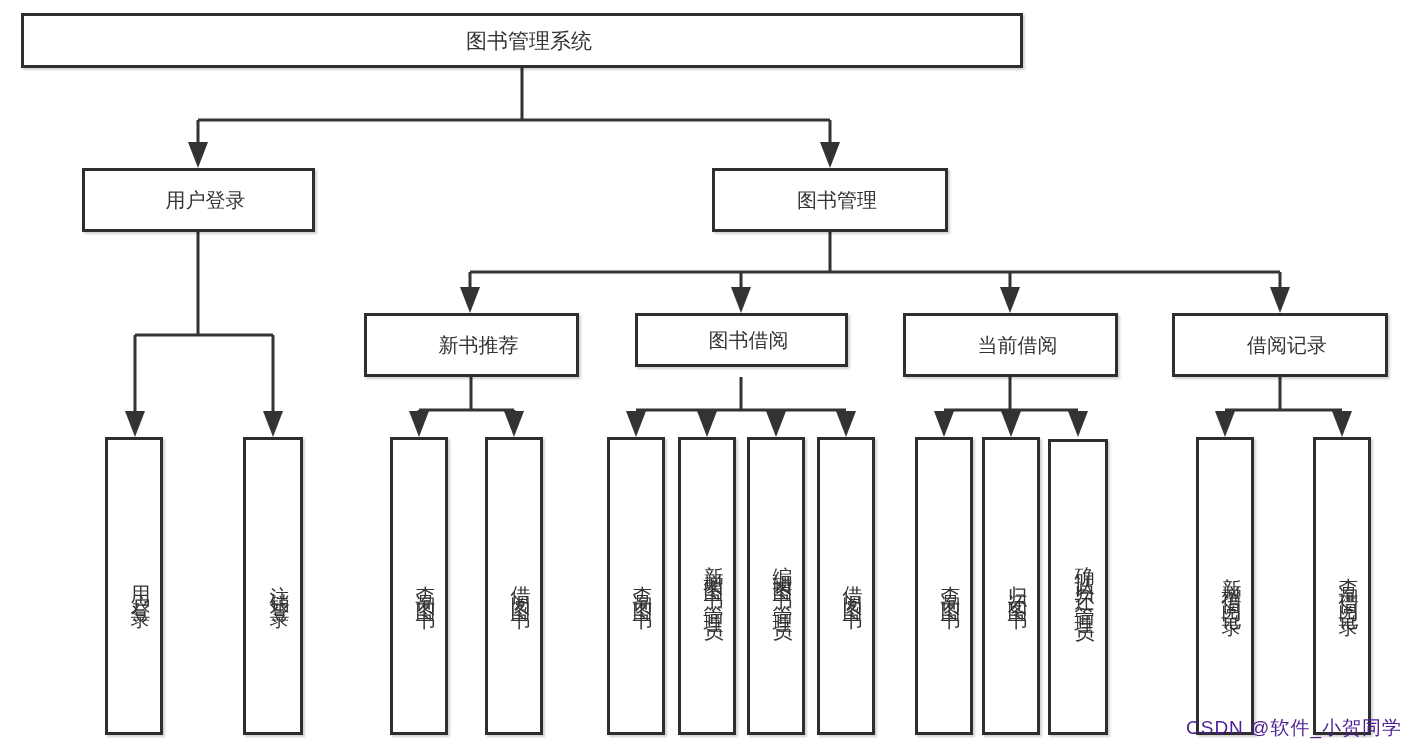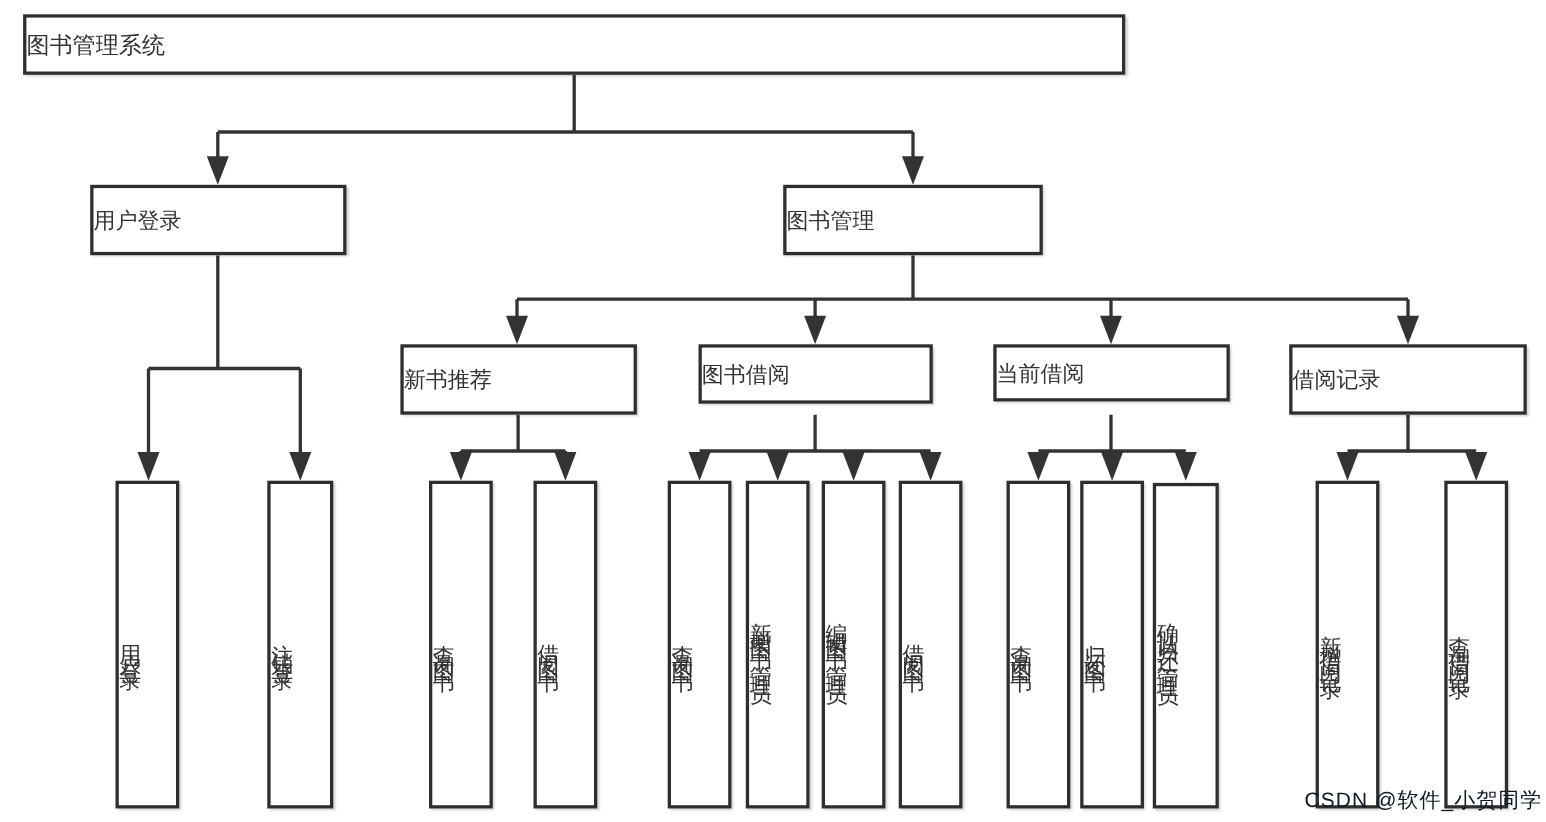--- a/index.html
+++ b/index.html
@@ -9,40 +9,41 @@
     background:#ffffff;
     overflow:hidden;
     font-family:"Liberation Sans","DejaVu Sans",sans-serif;
   }
   .wires{position:absolute;left:0;top:0;z-index:1;pointer-events:none;}
   .box{
     position:absolute;
     box-sizing:border-box;
     border:3px solid #2e2e2e;
     background:#ffffff;
-    display:flex;align-items:center;justify-content:flex-start;
+    display:flex;align-items:center;justify-content:center;
     box-shadow:2px 2px 2px rgba(0,0,0,0.18);
     color:#333333;
     font-size:20px;
     z-index:2;
     text-align:center;
+    padding-left:14px;
   }
   .box.root{font-size:21px;}
   .vtext{
     writing-mode:vertical-rl;
     text-orientation:mixed;
     letter-spacing:8px;
     line-height:1;
     white-space:nowrap;
   }
   .watermark{
     position:absolute;
     left:1186px;top:715px;
     font-size:19px;
-    color:#0f172a;
+    color:#4c1d95;
     white-space:nowrap;
     z-index:10;
     letter-spacing:1px;
   }
 </style>
 </head>
 <body>
 
 <div class="canvas">
 
@@ -108,21 +109,21 @@
   <div class="box" style="left:364px;top:313px;width:215px;height:64px;">
     <span>新书推荐</span>
   </div>
 
   <div class="box" style="left:712px;top:168px;width:236px;height:64px;">
     <span>图书管理</span>
   </div>
   <div class="box" style="left:635px;top:313px;width:213px;height:54px;">
     <span>图书借阅</span>
   </div>
-  <div class="box" style="left:903px;top:313px;width:215px;height:52px;">
+  <div class="box" style="left:903px;top:313px;width:215px;height:64px;">
     <span>当前借阅</span>
   </div>
   <div class="box" style="left:1172px;top:313px;width:216px;height:64px;">
     <span>借阅记录</span>
   </div>
 
   <div class="box" style="left:105px;top:437px;width:58px;height:298px;">
     <span class="vtext">用户登录</span>
   </div>
   <div class="box" style="left:243px;top:437px;width:60px;height:298px;">

